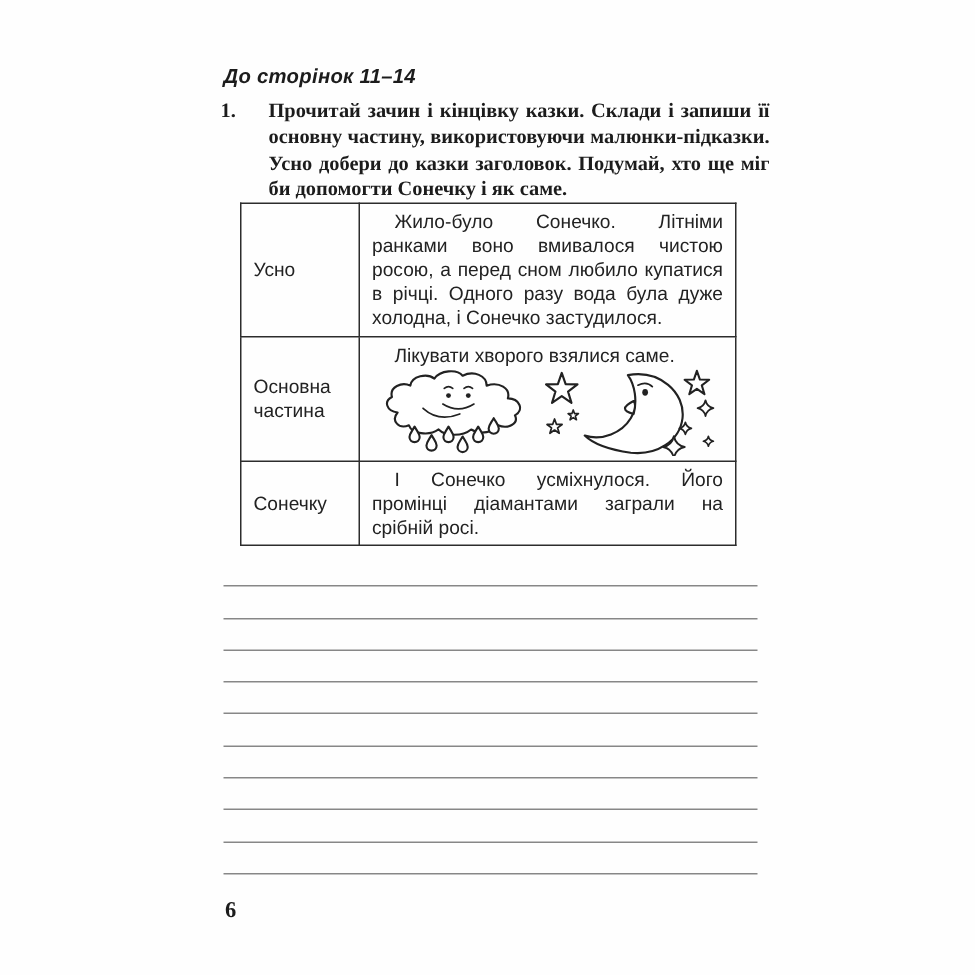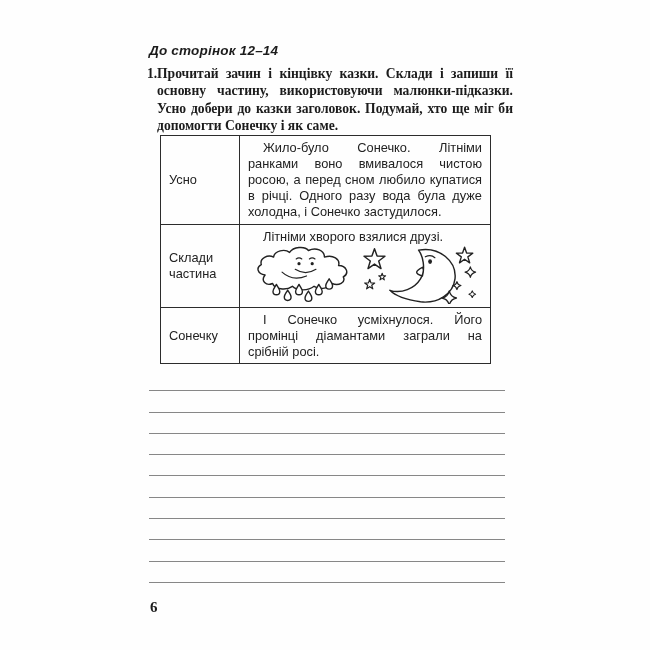--- a/index.html
+++ b/index.html
@@ -16,21 +16,21 @@
     font-style:italic;font-weight:700;font-size:13.5px;
     letter-spacing:.2px;white-space:nowrap;
   }
 
   .exercise{
     position:absolute;left:147px;top:65px;width:366px;
     font-family:"Liberation Serif",serif;font-weight:700;
     font-size:13.6px;line-height:17.4px;
   }
   .exercise .num{position:absolute;left:0;top:0;}
-  .exercise .instr{margin:0 0 0 10px;text-align:justify;}
+  .exercise .instr{margin:0 0 0 32px;text-align:justify;}
 
   table.story{
     position:absolute;left:160px;top:135px;width:331px;
     border-collapse:collapse;table-layout:fixed;
     font-size:12.8px;line-height:16px;color:#222;
   }
   table.story td{
     border:1.6px solid #2c2c2c;vertical-align:middle;
     padding:3px 8px;
   }
@@ -54,39 +54,39 @@
   .pageno{
     position:absolute;left:150px;top:599px;
     font-family:"Liberation Serif",serif;font-weight:700;font-size:15px;
   }
 </style>
 </head>
 <body>
 
 <div class="page">
 
-  <div class="header">До сторінок 12–14</div>
+  <div class="header">До сторінок 11–14</div>
 
   <div class="exercise">
     <span class="num">1.</span>
     <p class="instr">Прочитай зачин і кінцівку казки. Склади і запиши її основну частину, використовуючи малюнки-підказки. Усно добери до казки заголовок. Подумай, хто ще міг би допомогти Сонечку і як саме.</p>
   </div>
 
   <table class="story">
     <tbody>
         <tr class="r1">
       <td class="lbl">Усно</td>
       <td class="cnt">
         <p>Жило-було Сонечко. Літніми ранками воно вмивалося чистою росою, а перед сном любило купатися в річці. Одного разу вода була дуже холодна, і Сонечко засту­дилося.</p>
       </td>
     </tr>
     <tr class="r2">
-      <td class="lbl">Склади частина</td>
+      <td class="lbl">Основна частина</td>
       <td class="cnt">
-        <p>Літніми хворого взялися друзі.</p>
+        <p>Лікувати хворого взялися саме.</p>
         <div class="illus">
 
           <svg width="118" height="58" viewBox="0 0 120 60">
             <path class="ink" d="M16,30 C8,29 6,22 12,19 C10,12 19,8 25,11 C26,4 37,2 42,6 C46,0 58,-1 62,4 C70,0 79,4 79,11 C88,8 96,13 94,20 C102,20 106,28 99,32 C102,38 94,42 87,39 C85,44 74,46 68,42 C62,47 50,47 45,42 C38,47 26,45 24,39 C17,42 11,36 16,30 Z"></path>
             <path class="ink-thin" d="M49,13 Q52,10.5 55,13"></path>
             <path class="ink-thin" d="M63,13 Q66,10.5 69,13"></path>
             <circle class="ink-fill" cx="52" cy="18" r="1.7"></circle>
             <circle class="ink-fill" cx="66" cy="18" r="1.7"></circle>
             <path class="ink-thin" d="M48,24 Q59,31 70,24"></path>
             <path class="ink-thin" d="M34,27 Q45,37 60,31"></path>

